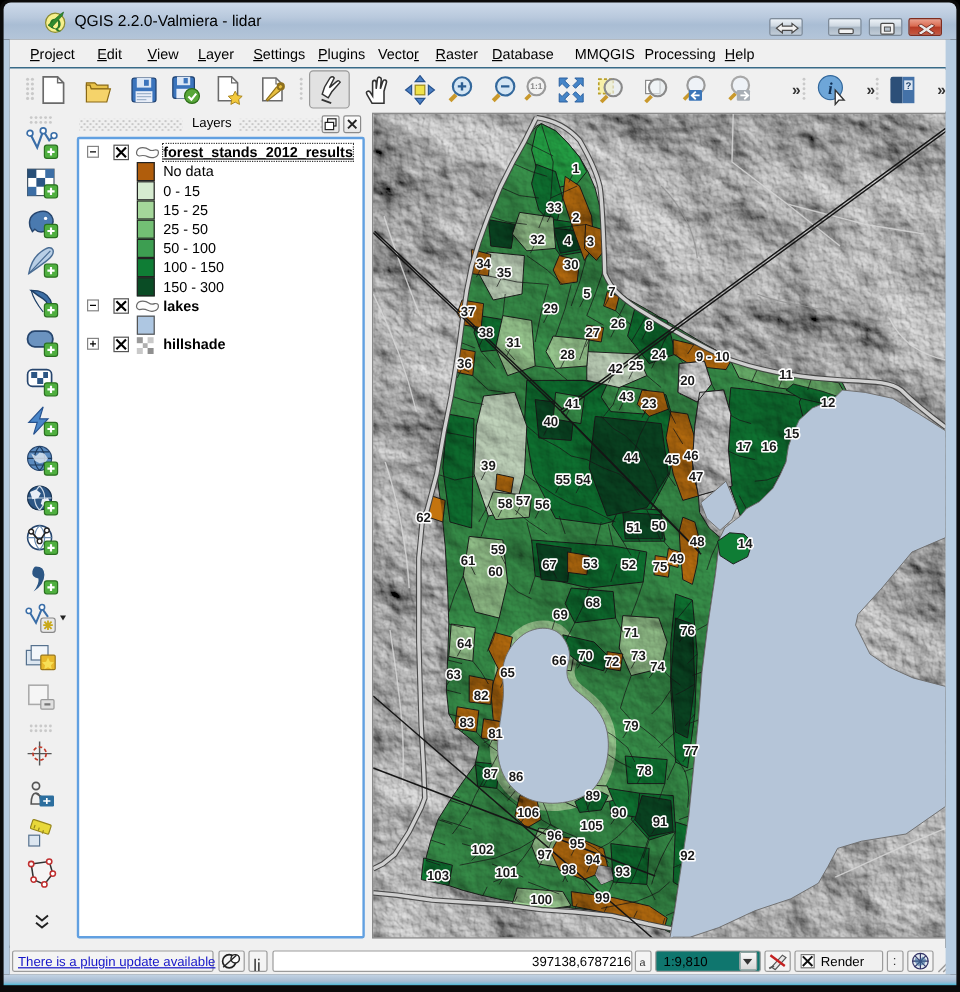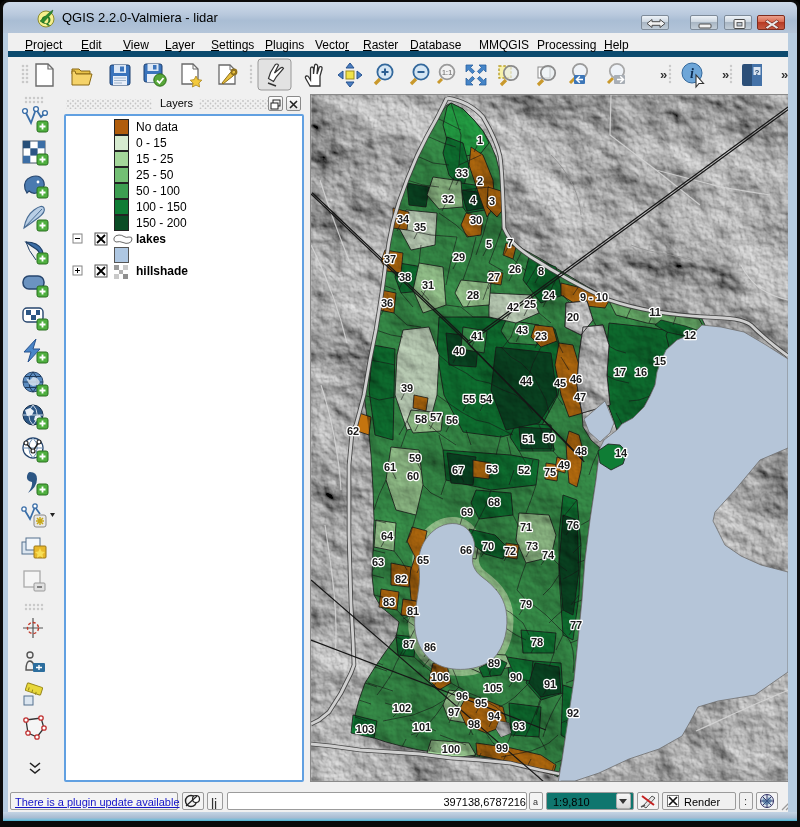--- a/index.html
+++ b/index.html
@@ -9,21 +9,21 @@
 .titlebar { position:absolute; left:3px; top:2px; width:794px; height:31px; border-radius:6px 6px 0 0;
   background:linear-gradient(#cddaea 0%, #b9c9dd 40%, #a9bdd4 60%, #b4c5d9 100%); }
 .title-ico { position:absolute; left:33px; top:6px; width:20px; height:20px; }
 .title-txt { position:absolute; left:59px; top:8px; font-size:13px; color:#000; }
 .wbtns { position:absolute; right:12px; top:13px; height:15px; }
 .wbtn { display:inline-block; width:28px; height:15px; margin-left:1px; border:1px solid #7e8b99; border-radius:2px;
   background:linear-gradient(#eef3f8, #ccd6e0 45%, #a8b6c4 50%, #c2cdd8); position:relative; vertical-align:top;}
 .wbtn.dbl { margin-right:16px; width:28px;}
 .wbtn.cls { width:28px; border-color:#7e2c1e; background:linear-gradient(#eba08d, #d96a50 45%, #b63a24 50%, #c65a42); }
 .wbtn svg { position:absolute; left:0; top:0; }
-.menubar { position:absolute; left:8px; top:33px; width:784px; height:24px; background:#f0f0f0; border-bottom:6px solid #0c4a6e;}
+.menubar { position:absolute; left:8px; top:33px; width:784px; height:24px; background:#f0f0f0; border-bottom:1px solid #0c4a6e;}
 .menubar span { position:absolute; top:5px; font-size:12px; color:#000; }
 .menubar u { text-decoration:underline; }
 .toolbar { position:absolute; left:8px; top:58px; width:784px; height:35px; background:#f0f0f0; }
 .lefttb { position:absolute; left:8px; top:93px; width:54px; height:695px; background:#f0f0f0; }
 .panel { position:absolute; left:62px; top:93px; width:245px; height:695px; background:#f0f0f0;text-decoration:underline; }
 .panel-h { position:absolute; left:0; top:2px; width:245px; height:18px; }
 .panel-h .t { position:absolute; left:92px; top:2px; font-size:11px; color:#000; }
 .phb { position:absolute; top:1px; width:15px; height:15px; border:1px solid #8a8a8a; border-radius:2px; background:linear-gradient(#fdfdfd,#e6e6e6); }
 .panel-body { position:absolute; left:2px; top:21px; width:240px; height:668px; background:#fff; border:2px solid #61a0e1; border-radius:2px; }
 .tree { position:absolute; left:4px; top:3px; width:230px; font-size:12px; color:#000; }
@@ -443,20 +443,30 @@
           <rect x="4" y="2" width="7" height="6" fill="none" stroke="#222"></rect>
           <rect x="2" y="5" width="7" height="6" fill="#fff" stroke="#222"></rect>
         </svg></span>
     <span class="phb" style="right:6px"><svg width="13" height="13">
           <path d="M3 3 l7 7 m0 -7 l-7 7" stroke="#222" stroke-width="1.6"></path>
         </svg></span>
   </div>
   <div class="panel-body">
     <div class="tree">
       <div class="row">
+        <svg width="230" height="16" style="position:absolute">
+          <rect x="3" y="3" width="9" height="9" fill="#fff" stroke="#848484"></rect>
+            <path d="M5 7.5 h5" stroke="#000"></path>
+          <rect x="25" y="2" width="12" height="12" fill="#fff" stroke="#555"></rect>
+            <path d="M27 4 l8 8 m0 -8 l-8 8" stroke="#000" stroke-width="1.8"></path>
+          <path d="M46 11 q-3 -1 -2 -4 q1 -3 5 -3 q3 0 5 1.5 q2 1.5 5 0.5 q3 -0.5 3 2 q0 3 -3 4 q-3 1 -6 -0.5 q-3 -1.5 -7 -0.5z" fill="#fdfdfd" stroke="#6a6a6a"></path>
+        </svg>
+        <span class="sw-label lname" style="left:66px;text-decoration:underline;outline:1px dotted #333;outline-offset:0px">forest_stands_2012_results</span>
+      </div>
+      <div class="row">
           <span class="swatch" style="background:#b05d0c"></span>
           <span class="sw-label">No data</span>
         </div>
       <div class="row">
           <span class="swatch" style="background:#d6ebd0"></span>
           <span class="sw-label">0 - 15</span>
         </div>
       <div class="row">
           <span class="swatch" style="background:#a4d79a"></span>
           <span class="sw-label">15 - 25</span>
@@ -468,21 +478,21 @@
       <div class="row">
           <span class="swatch" style="background:#3d9e51"></span>
           <span class="sw-label">50 - 100</span>
         </div>
       <div class="row">
           <span class="swatch" style="background:#0f7d35"></span>
           <span class="sw-label">100 - 150</span>
         </div>
       <div class="row">
           <span class="swatch" style="background:#0a4c25"></span>
-          <span class="sw-label">150 - 200</span>
+          <span class="sw-label">150 - 300</span>
         </div>
       <div class="row">
         <svg width="230" height="16" style="position:absolute">
           <rect x="3" y="3" width="9" height="9" fill="#fff" stroke="#848484"></rect>
             <path d="M5 7.5 h5" stroke="#000"></path>
           <rect x="25" y="2" width="12" height="12" fill="#fff" stroke="#555"></rect>
             <path d="M27 4 l8 8 m0 -8 l-8 8" stroke="#000" stroke-width="1.8"></path>
           <path d="M46 11 q-3 -1 -2 -4 q1 -3 5 -3 q3 0 5 1.5 q2 1.5 5 0.5 q3 -0.5 3 2 q0 3 -3 4 q-3 1 -6 -0.5 q-3 -1.5 -7 -0.5z" fill="#fdfdfd" stroke="#6a6a6a"></path>
         </svg>
         <span class="sw-label lname">lakes</span>

